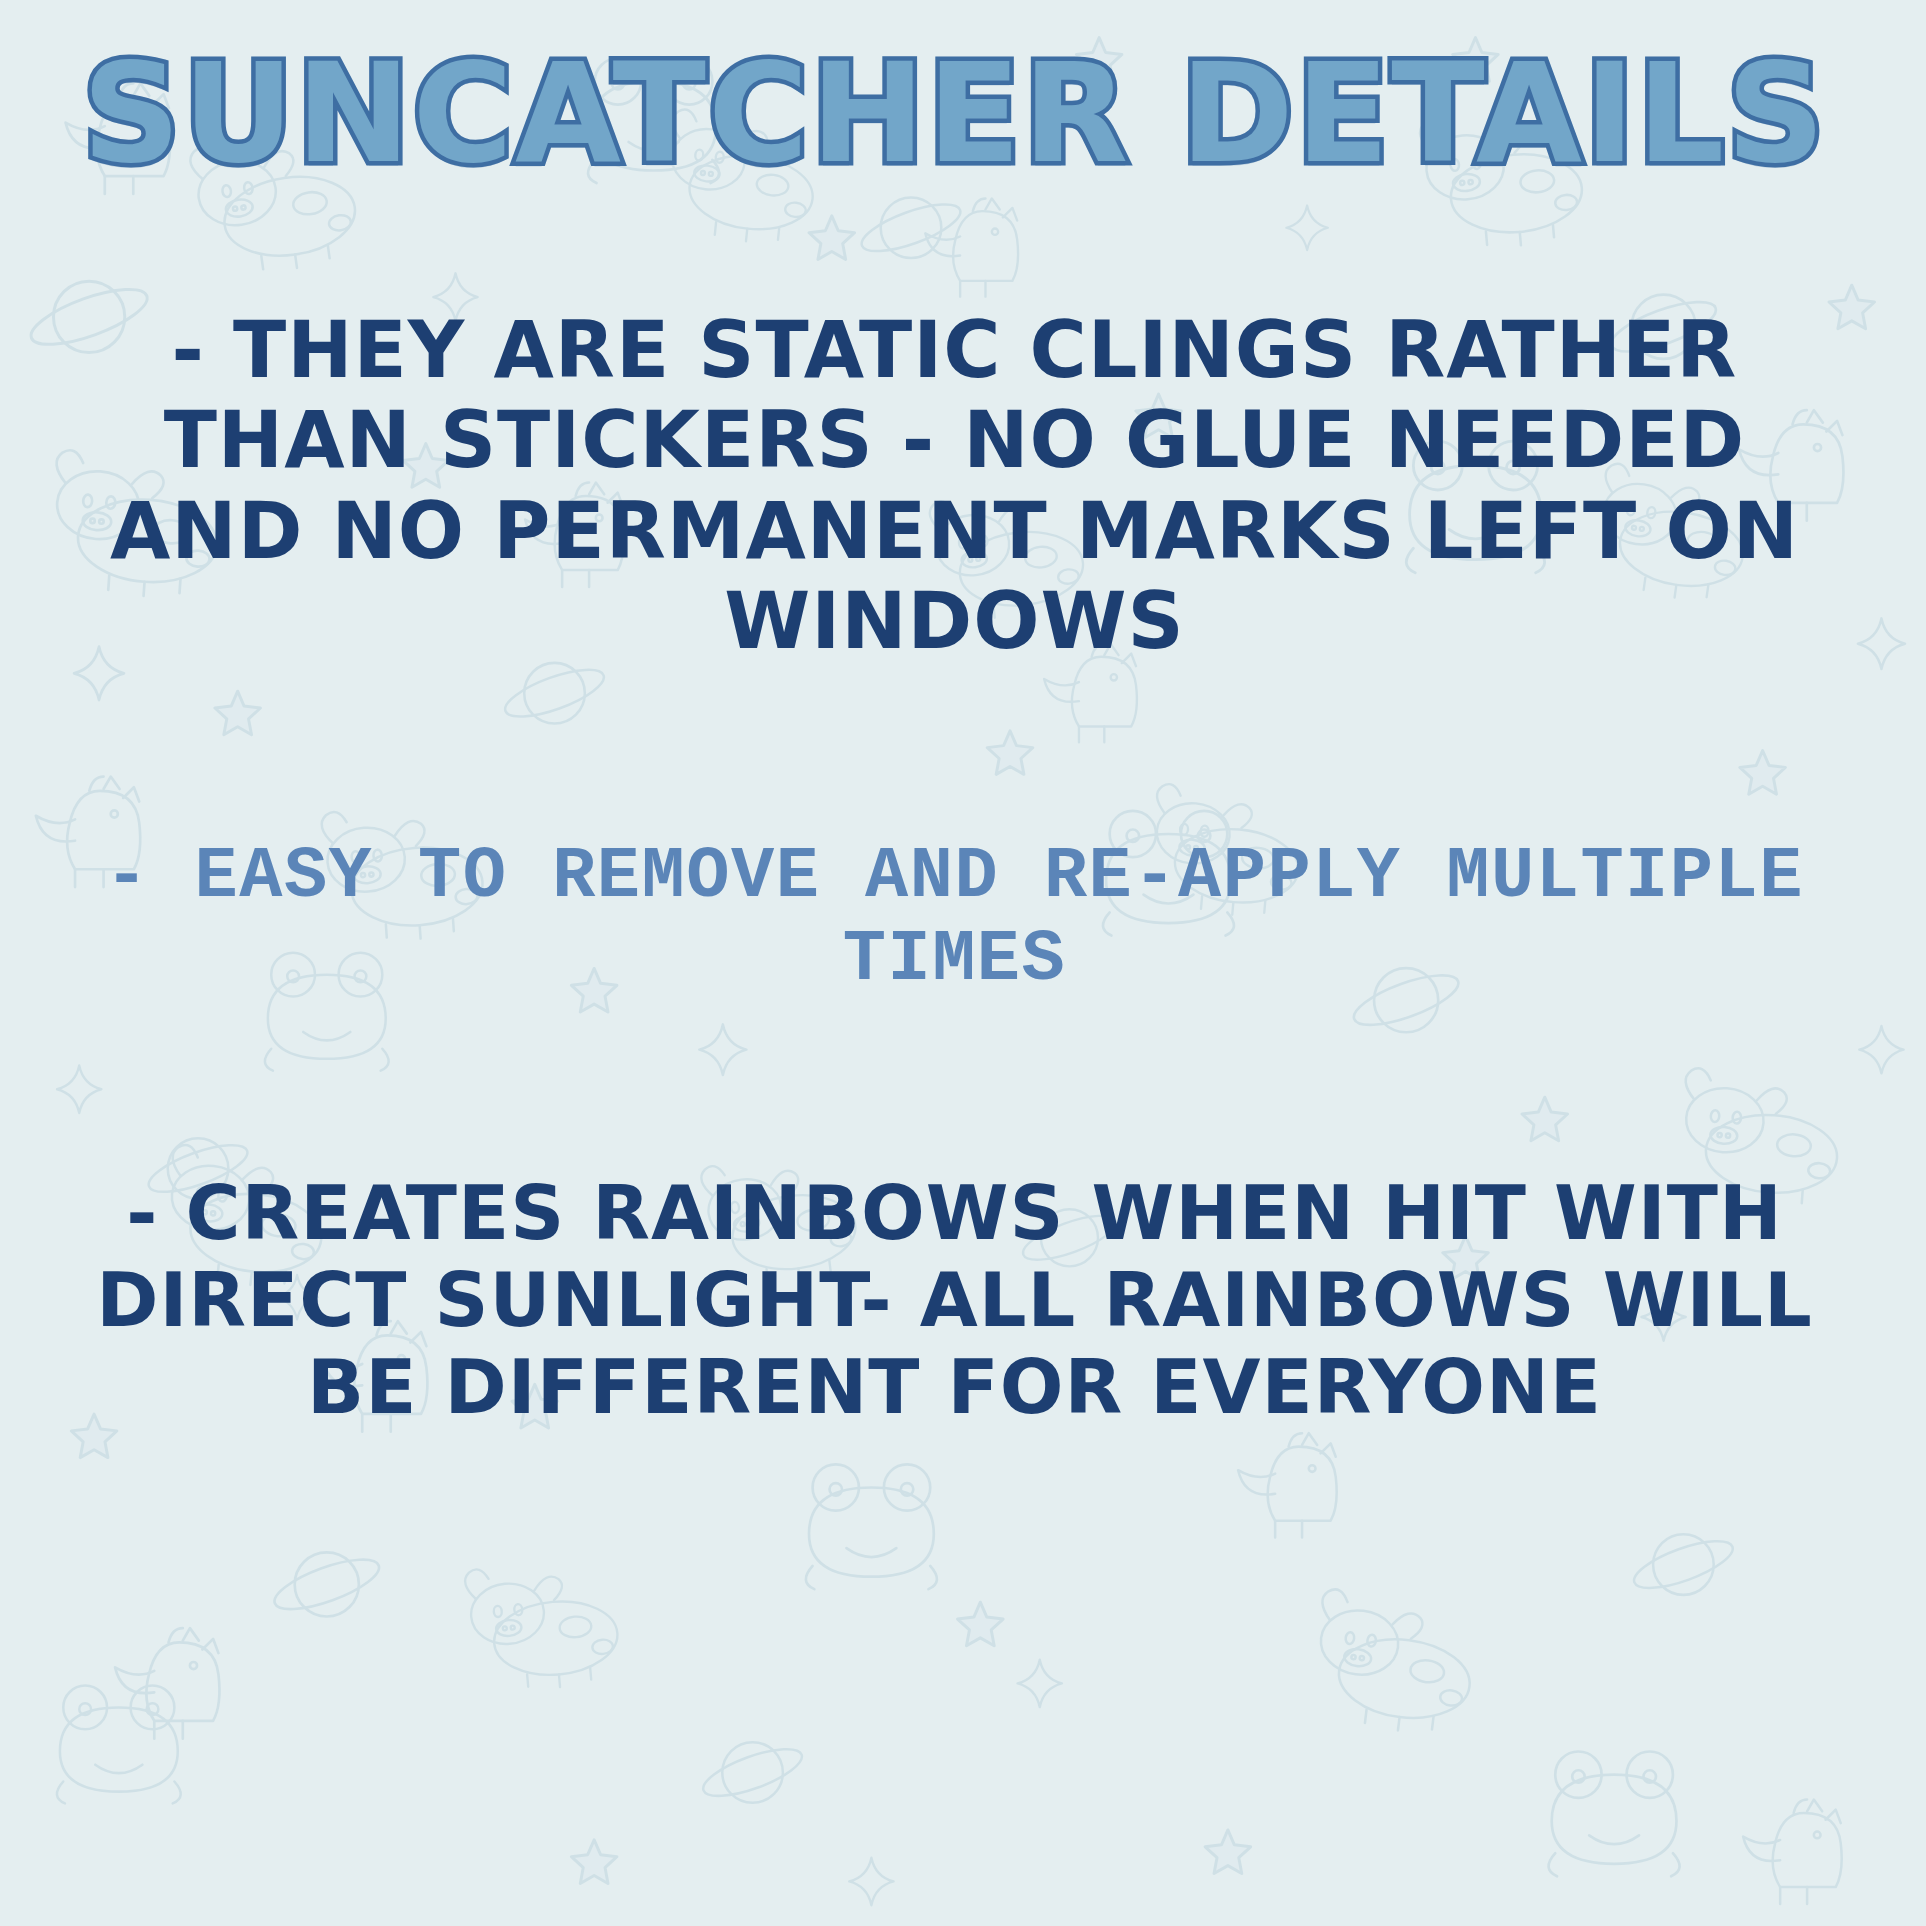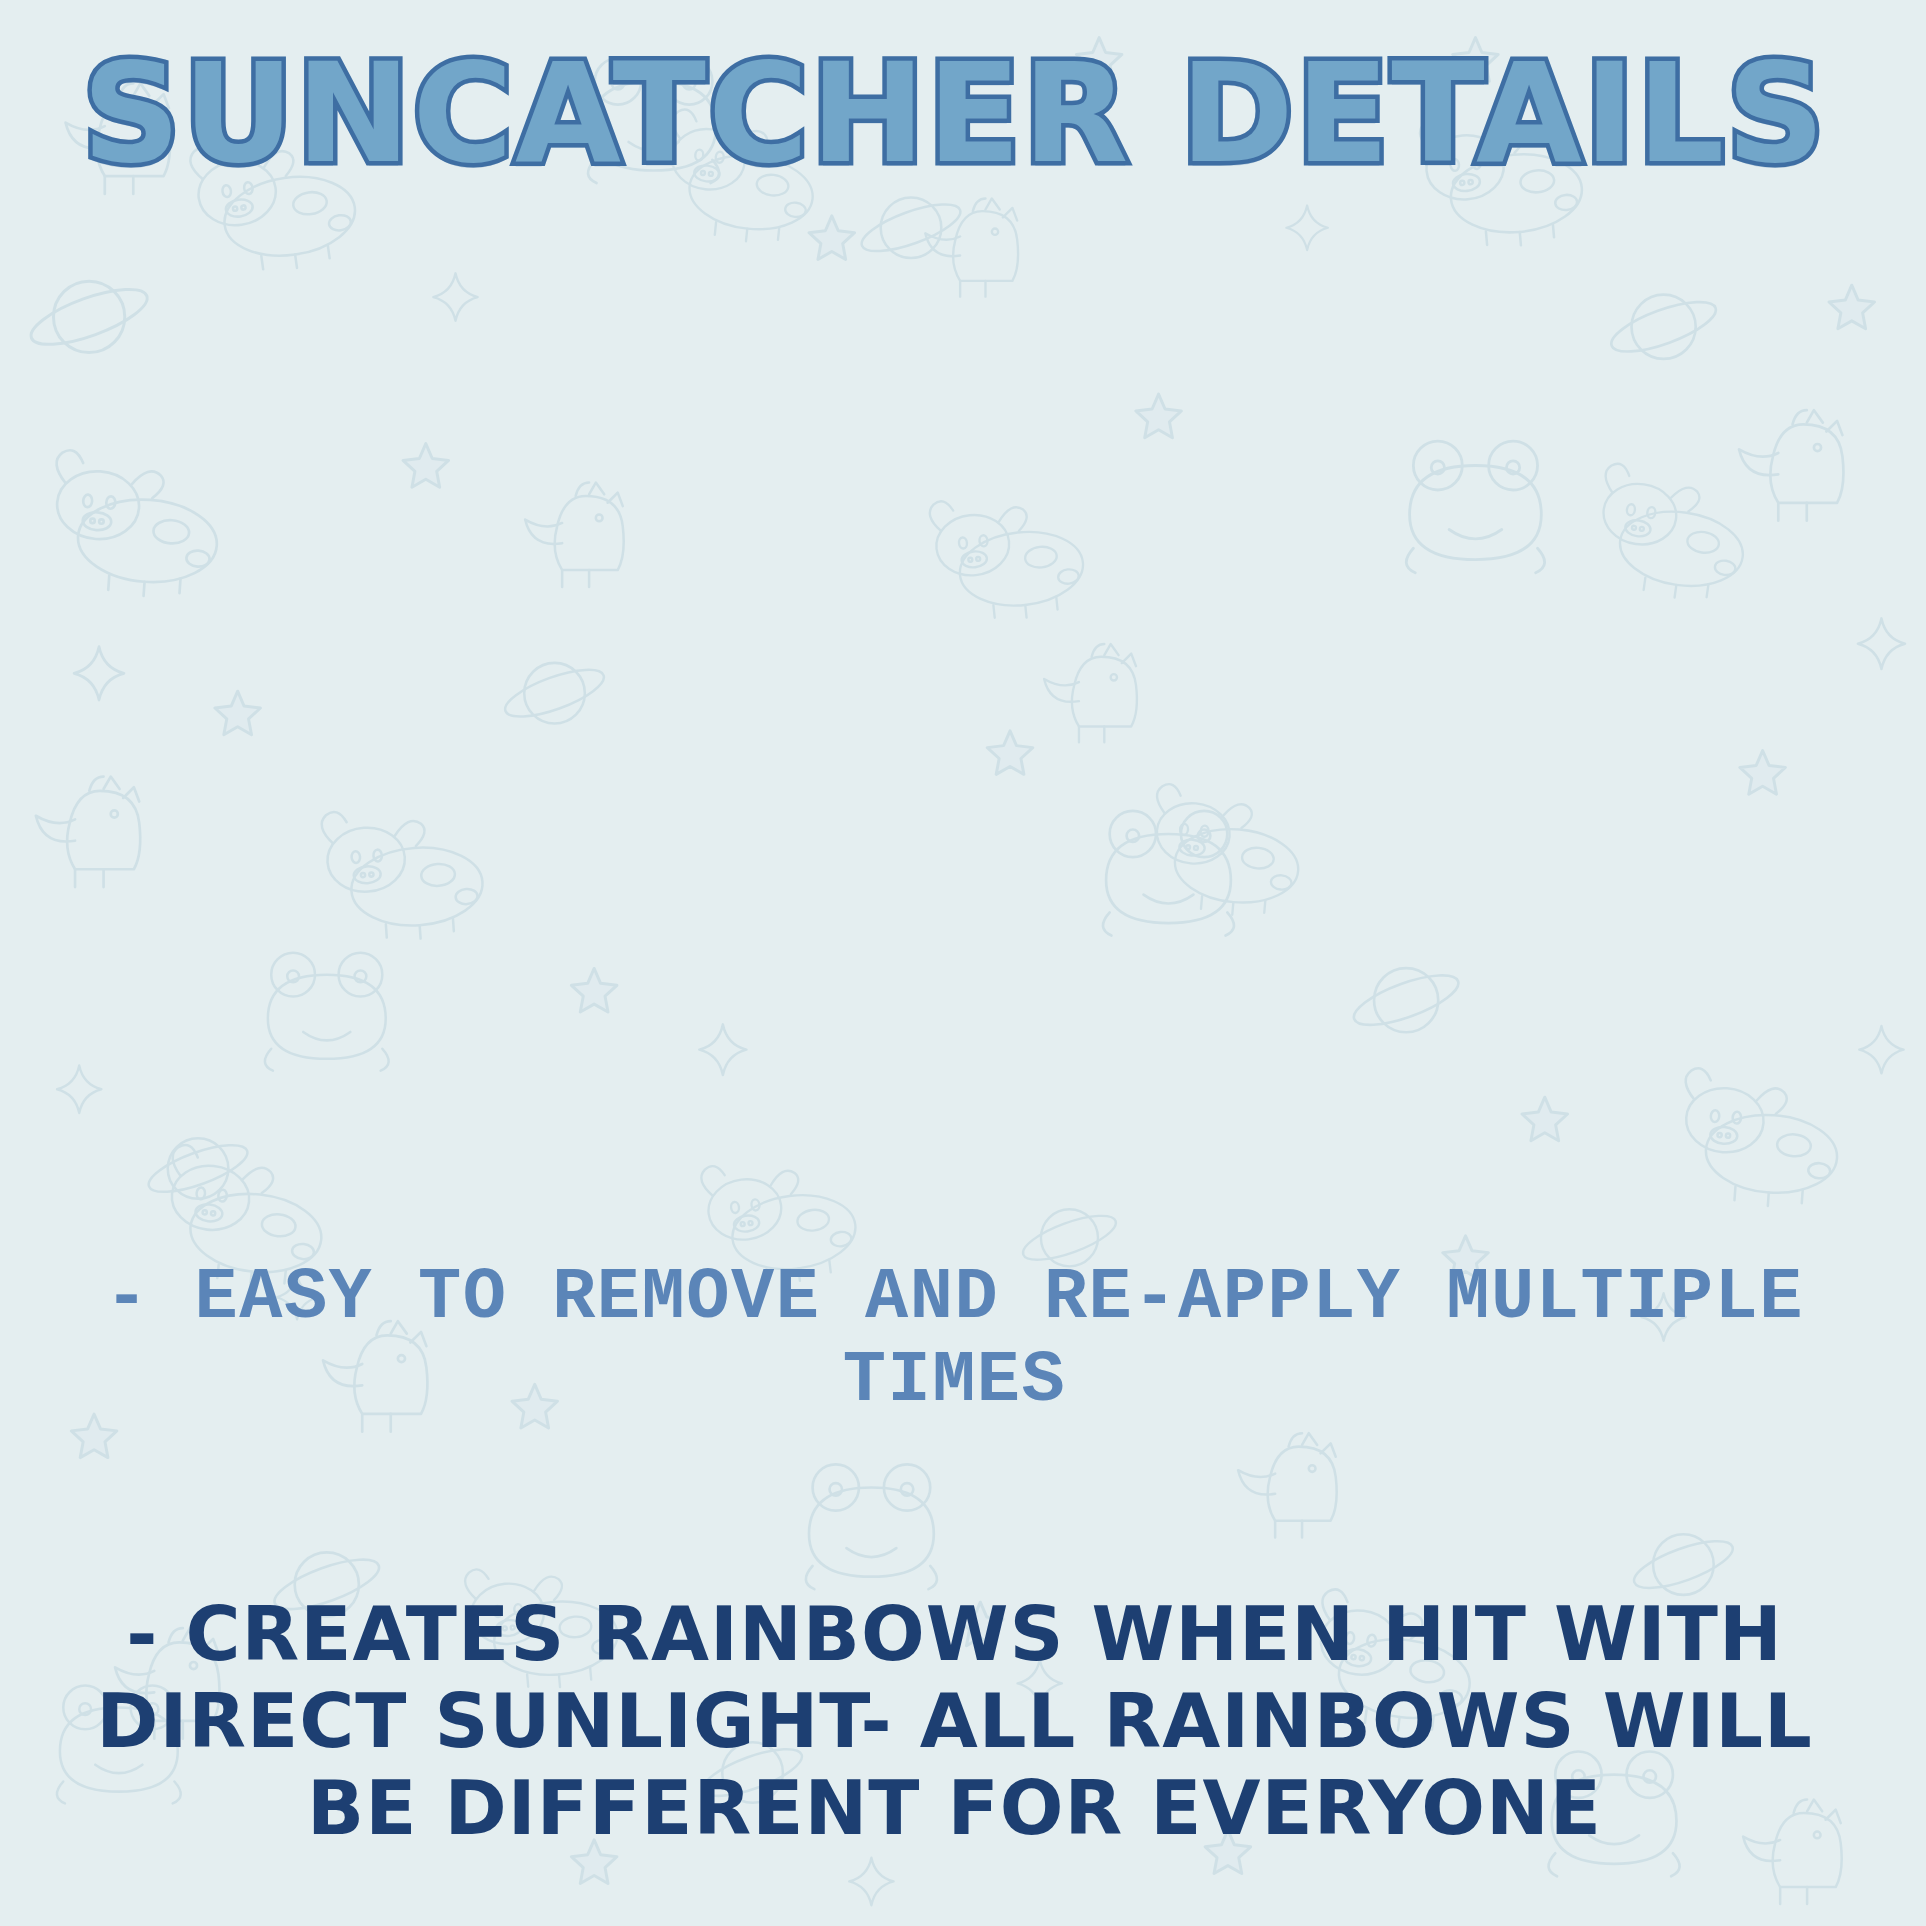--- a/index.html
+++ b/index.html
@@ -31,21 +31,20 @@
   
   .page {
     position: relative;
     z-index: 2;
     width: 1909px;
     height: 1927px;
     box-sizing: border-box;
     padding: 34px 59px 0 59px;
     display: flex;
     flex-direction: column;
-    justify-content: space-between;
   }
 
   .title {
     text-align: center;
     font-family: "DejaVu Sans", sans-serif;
     font-weight: bold;
     font-size: 137px;
     letter-spacing: 2px;
     line-height: 1.08;
     color: #72a6c9;
@@ -209,18 +208,19 @@
     <use href="#sparkle" x="0" y="0" transform="translate(880,1900) scale(0.8)"></use>
     <use href="#sparkle" x="0" y="0" transform="translate(1900,1060) scale(0.8)"></use>
   </svg>
 </div>
 
 <div class="page">
 
   <h1 class="title">Suncatcher Details</h1>
 
   <div class="bullets">
+    <p class="bullet b3">- They are static clings rather than stickers - no glue needed and no permanent marks left on windows</p>
     <p class="bullet b4">- Easy to remove and re-apply multiple times</p>
     <p class="bullet b5">- Creates rainbows when hit with direct sunlight- all rainbows will be different for everyone</p>
   </div>
 
 </div>
 
 
 </body></html>

